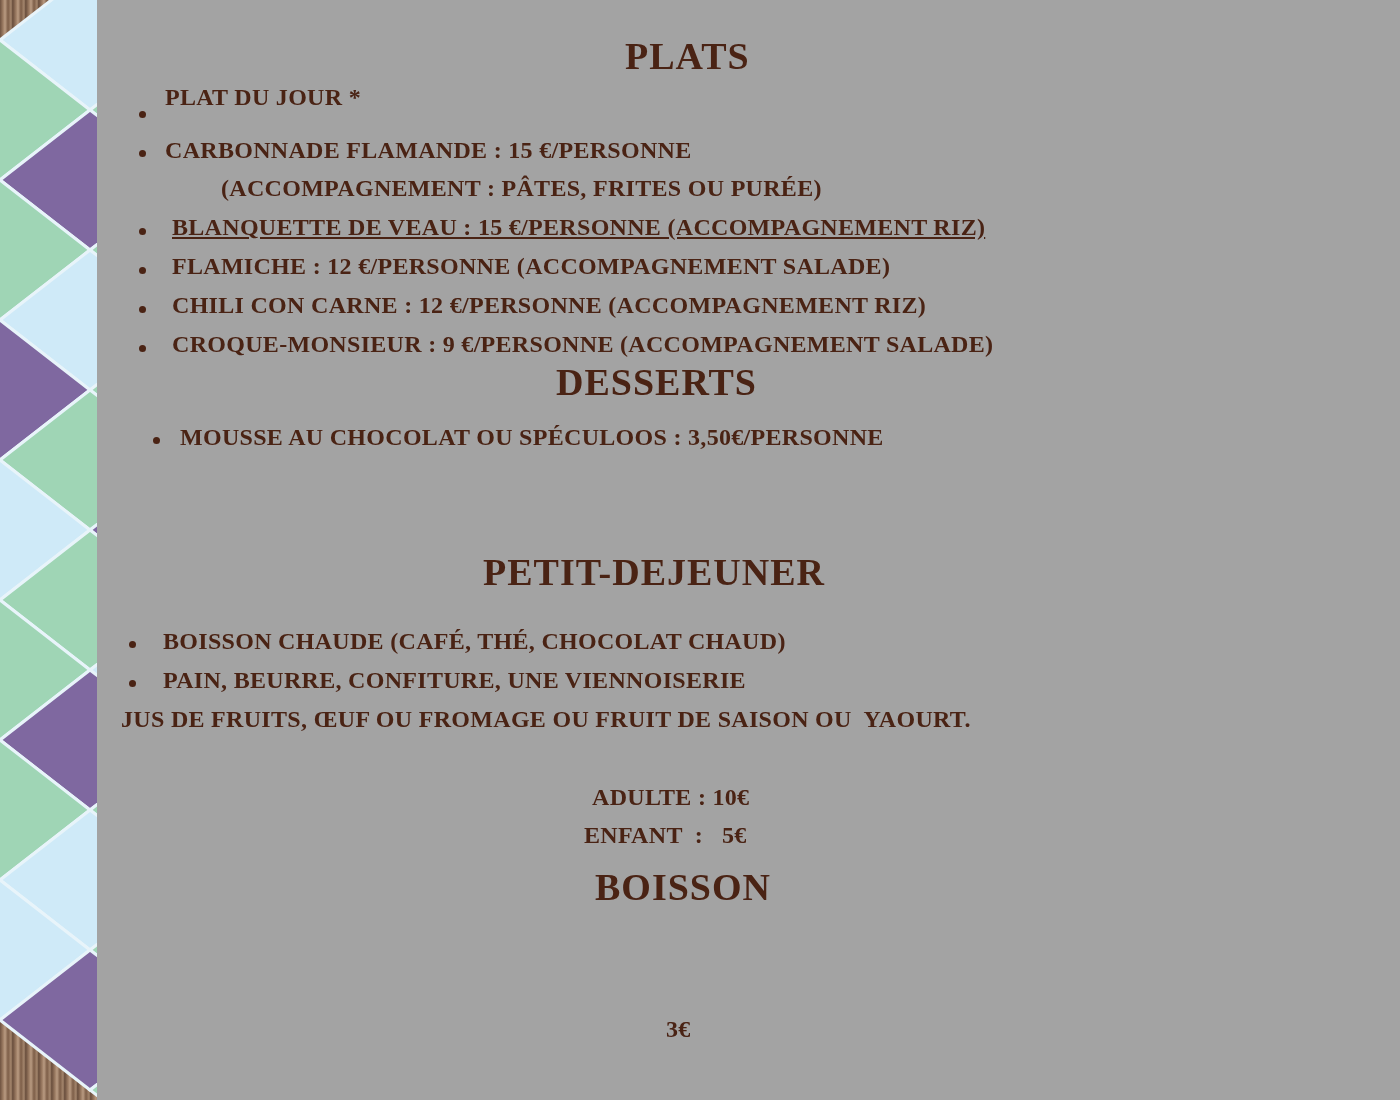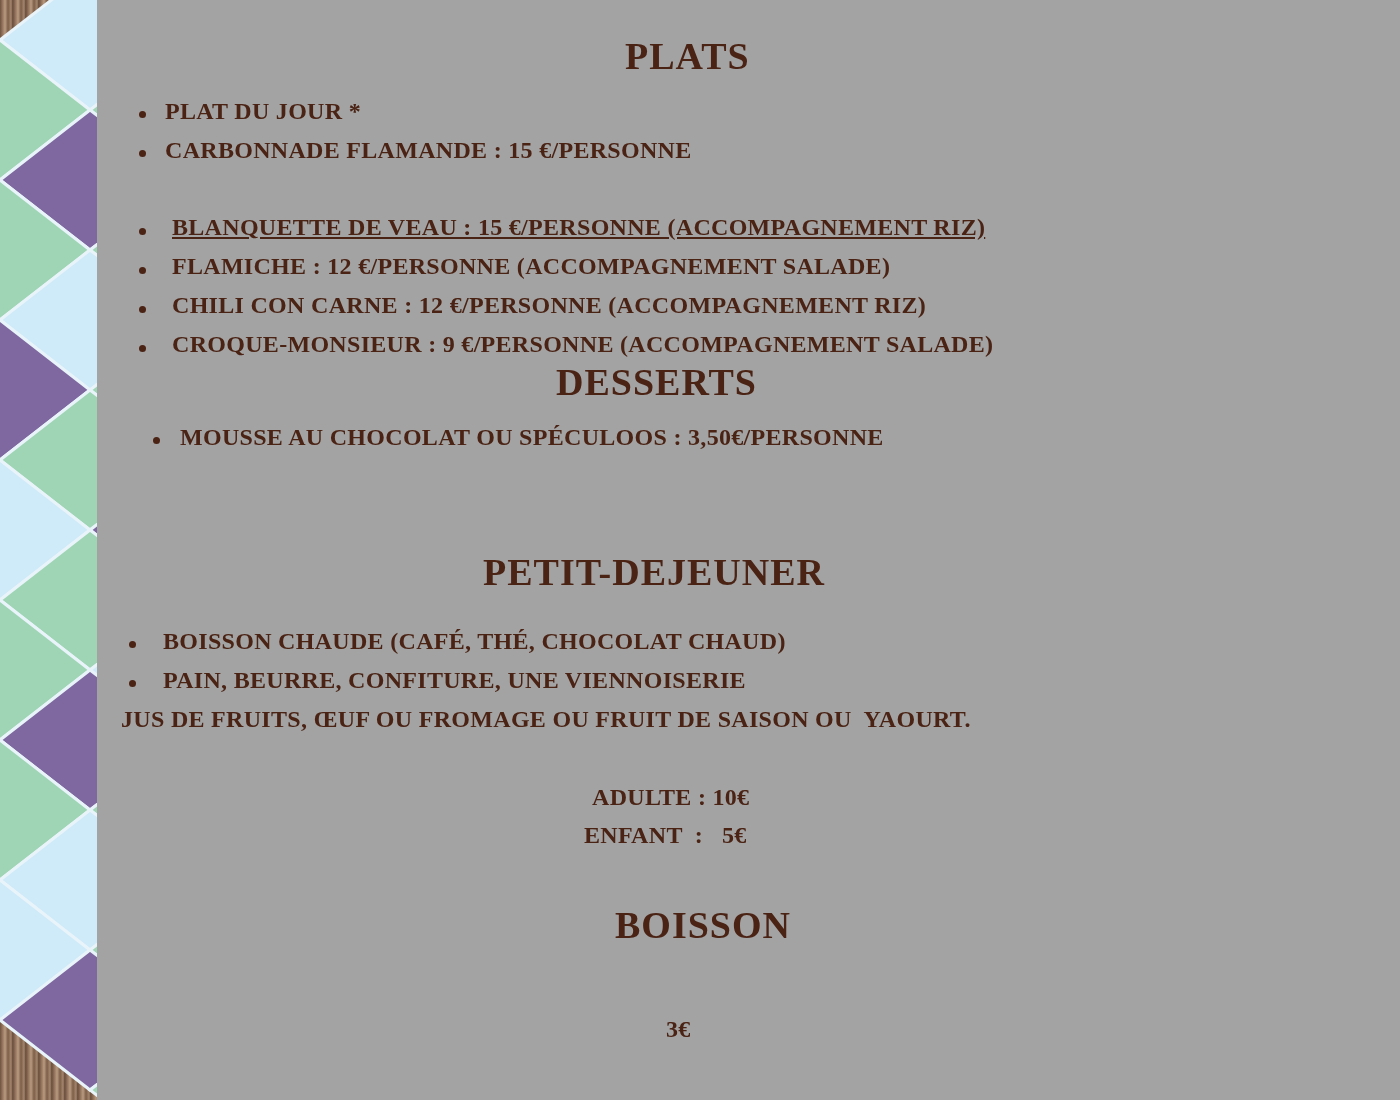--- a/index.html
+++ b/index.html
@@ -126,24 +126,25 @@
       <polygon points="-70,1110 20,1040 110,1110 20,1180" fill="#8ea71a"></polygon>
     </g>
   </svg>
 </div>
 
 <div class="page">
 
   <div class="txt h" style="left:528px; top:34px;">PLATS</div>
 
   <div class="bullet" style="left:42px; top:111px;"></div>
-  <div class="txt li" style="left:68px; top:98px;">PLAT DU JOUR *</div>
+  <div class="txt li" style="left:68px; top:84px;">PLAT DU JOUR *</div>
 
   <div class="bullet" style="left:42px; top:150px;"></div>
   <div class="txt li" style="left:68px; top:137px;">CARBONNADE FLAMANDE : 15 €/PERSONNE</div>
+  <div class="txt li" style="left:124px; top:175px;">(ACCOMPAGNEMENT : PÂTES, FRITES OU PURÉE)</div>
 
   <div class="bullet" style="left:42px; top:228px;"></div>
   <div class="txt li" style="left:75px; top:214px;text-decoration:underline;">BLANQUETTE DE VEAU : 15 €/PERSONNE (ACCOMPAGNEMENT RIZ)</div>
 
   <div class="bullet" style="left:42px; top:267px;"></div>
   <div class="txt li" style="left:75px; top:253px;">FLAMICHE : 12 €/PERSONNE (ACCOMPAGNEMENT SALADE)</div>
 
   <div class="bullet" style="left:42px; top:306px;"></div>
   <div class="txt li" style="left:75px; top:292px;">CHILI CON CARNE : 12 €/PERSONNE (ACCOMPAGNEMENT RIZ)</div>
 
@@ -161,17 +162,17 @@
   <div class="txt li" style="left:66px; top:628px;text-align:right;">BOISSON CHAUDE (CAFÉ, THÉ, CHOCOLAT CHAUD)</div>
 
   <div class="bullet" style="left:32px; top:680px;"></div>
   <div class="txt li" style="left:66px; top:667px;">PAIN, BEURRE, CONFITURE, UNE VIENNOISERIE</div>
 
   <div class="txt li" style="left:18px; top:706px;margin-left:6px;">JUS DE FRUITS, ŒUF OU FROMAGE OU FRUIT DE SAISON OU  YAOURT.</div>
 
   <div class="txt li" style="left:495px; top:784px;">ADULTE : 10€</div>
   <div class="txt li" style="left:487px; top:822px;">ENFANT  :   5€</div>
 
-  <div class="txt h" style="left:498px; top:903px;margin-left:20px;">BOISSON</div>
+  <div class="txt h" style="left:498px; top:865px;">BOISSON</div>
 
   <div class="txt li" style="left:569px; top:1016px;">3€</div>
 
 </div>
 
 </body></html>

